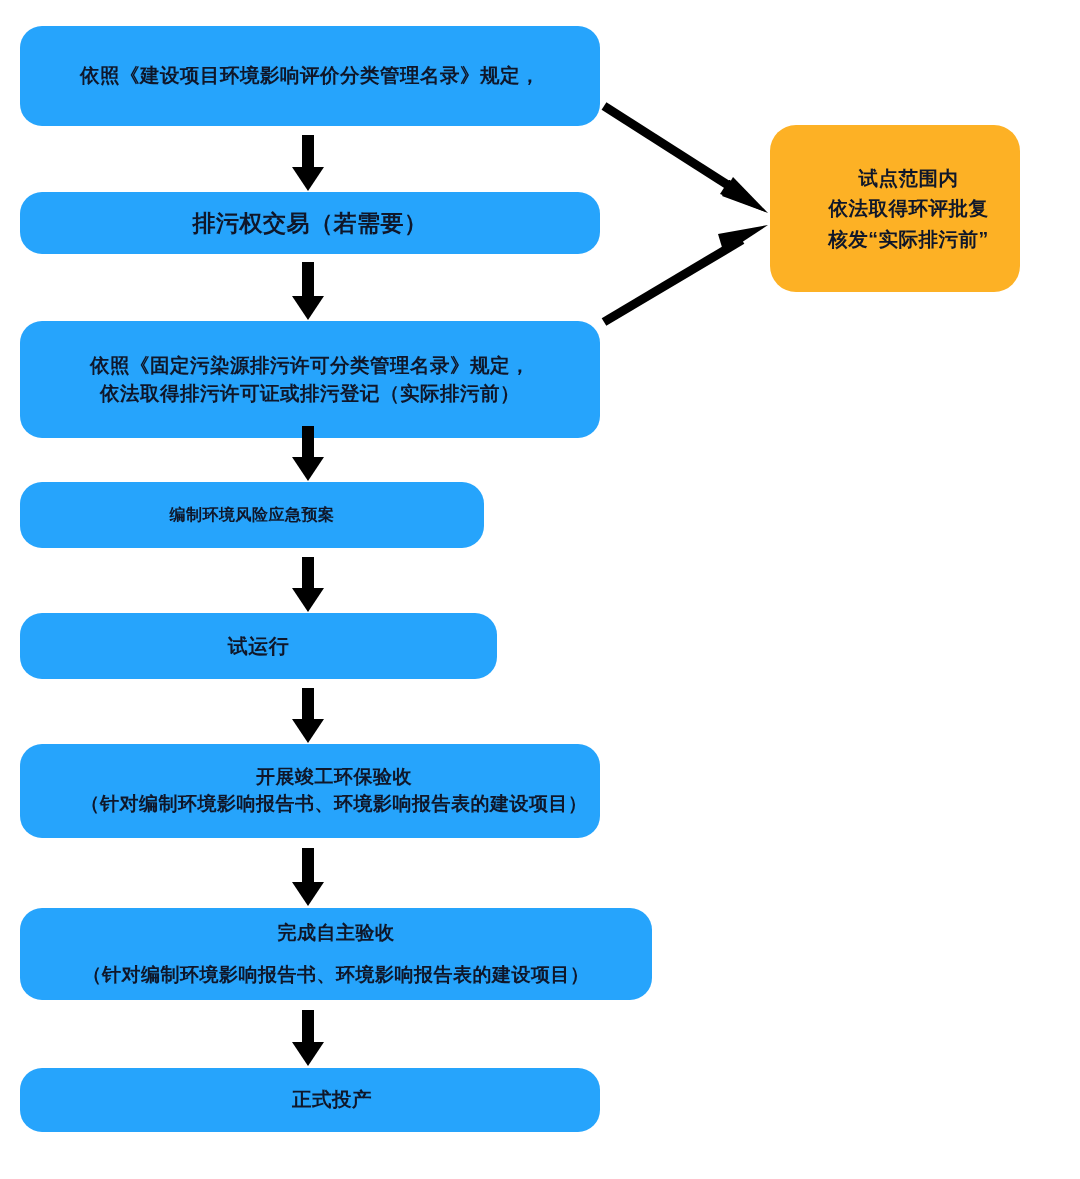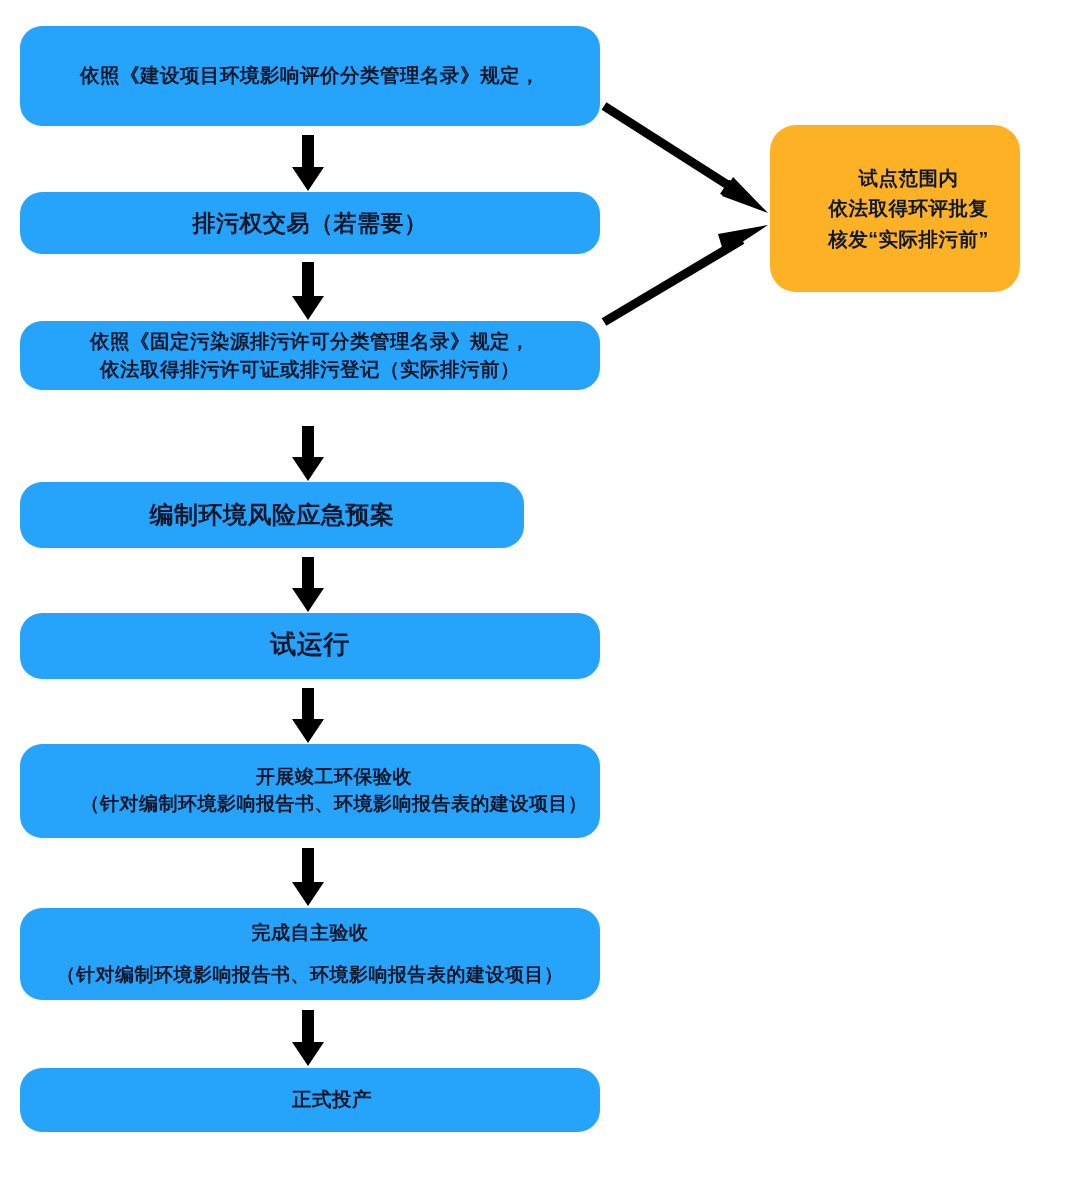--- a/index.html
+++ b/index.html
@@ -38,25 +38,25 @@
     background: #fdb125;
     border-radius: 26px;
   }
   .node .line {
     display: block;
     white-space: nowrap;
   }
   
   #step-1 { left: 20px;  top: 26px;   width: 580px; height: 100px; font-size: 19.5px; }
   #step-2 { left: 20px;  top: 192px;  width: 580px; height: 62px;  font-size: 23px; }
-  #step-3 { left: 20px;  top: 321px;  width: 580px; height: 69px;  font-size: 19.5px; }
-  #step-4 { left: 20px;  top: 482px;  width: 504px; height: 66px;  font-size: 24px; }
-  #step-5 { left: 20px;  top: 613px;  width: 580px; height: 66px;  font-size: 26px; font-family: Liberation Mono, monospace; }
+  #step-3 { left: 20px;  top: 321px;  width: 580px; height: 117px;  font-size: 19.5px; }
+  #step-4 { left: 20px;  top: 482px;  width: 464px; height: 66px;  font-size: 16px; }
+  #step-5 { left: 20px;  top: 613px;  width: 477px; height: 66px;  font-size: 20px; }
   #step-6 { left: 20px;  top: 744px;  width: 580px; height: 94px;  font-size: 19px; padding-left: 48px;  }
-  #step-7 { left: 20px;  top: 908px;  width: 580px; height: 92px;  font-size: 19px; gap: 15px;  }
+  #step-7 { left: 20px;  top: 908px;  width: 632px; height: 92px;  font-size: 19px; gap: 15px;  }
   #step-8 { left: 20px;  top: 1068px; width: 580px; height: 64px;  font-size: 19.5px; padding-left: 44px; }
   #highlight-node { left: 770px; top: 125px; width: 250px; height: 167px; font-size: 19.5px; line-height: 1.55; padding-left: 27px; }
 
   
   .v-arrow {
     position: absolute;
     left: 292px;
     width: 32px;
   }
   .v-arrow .stem {

